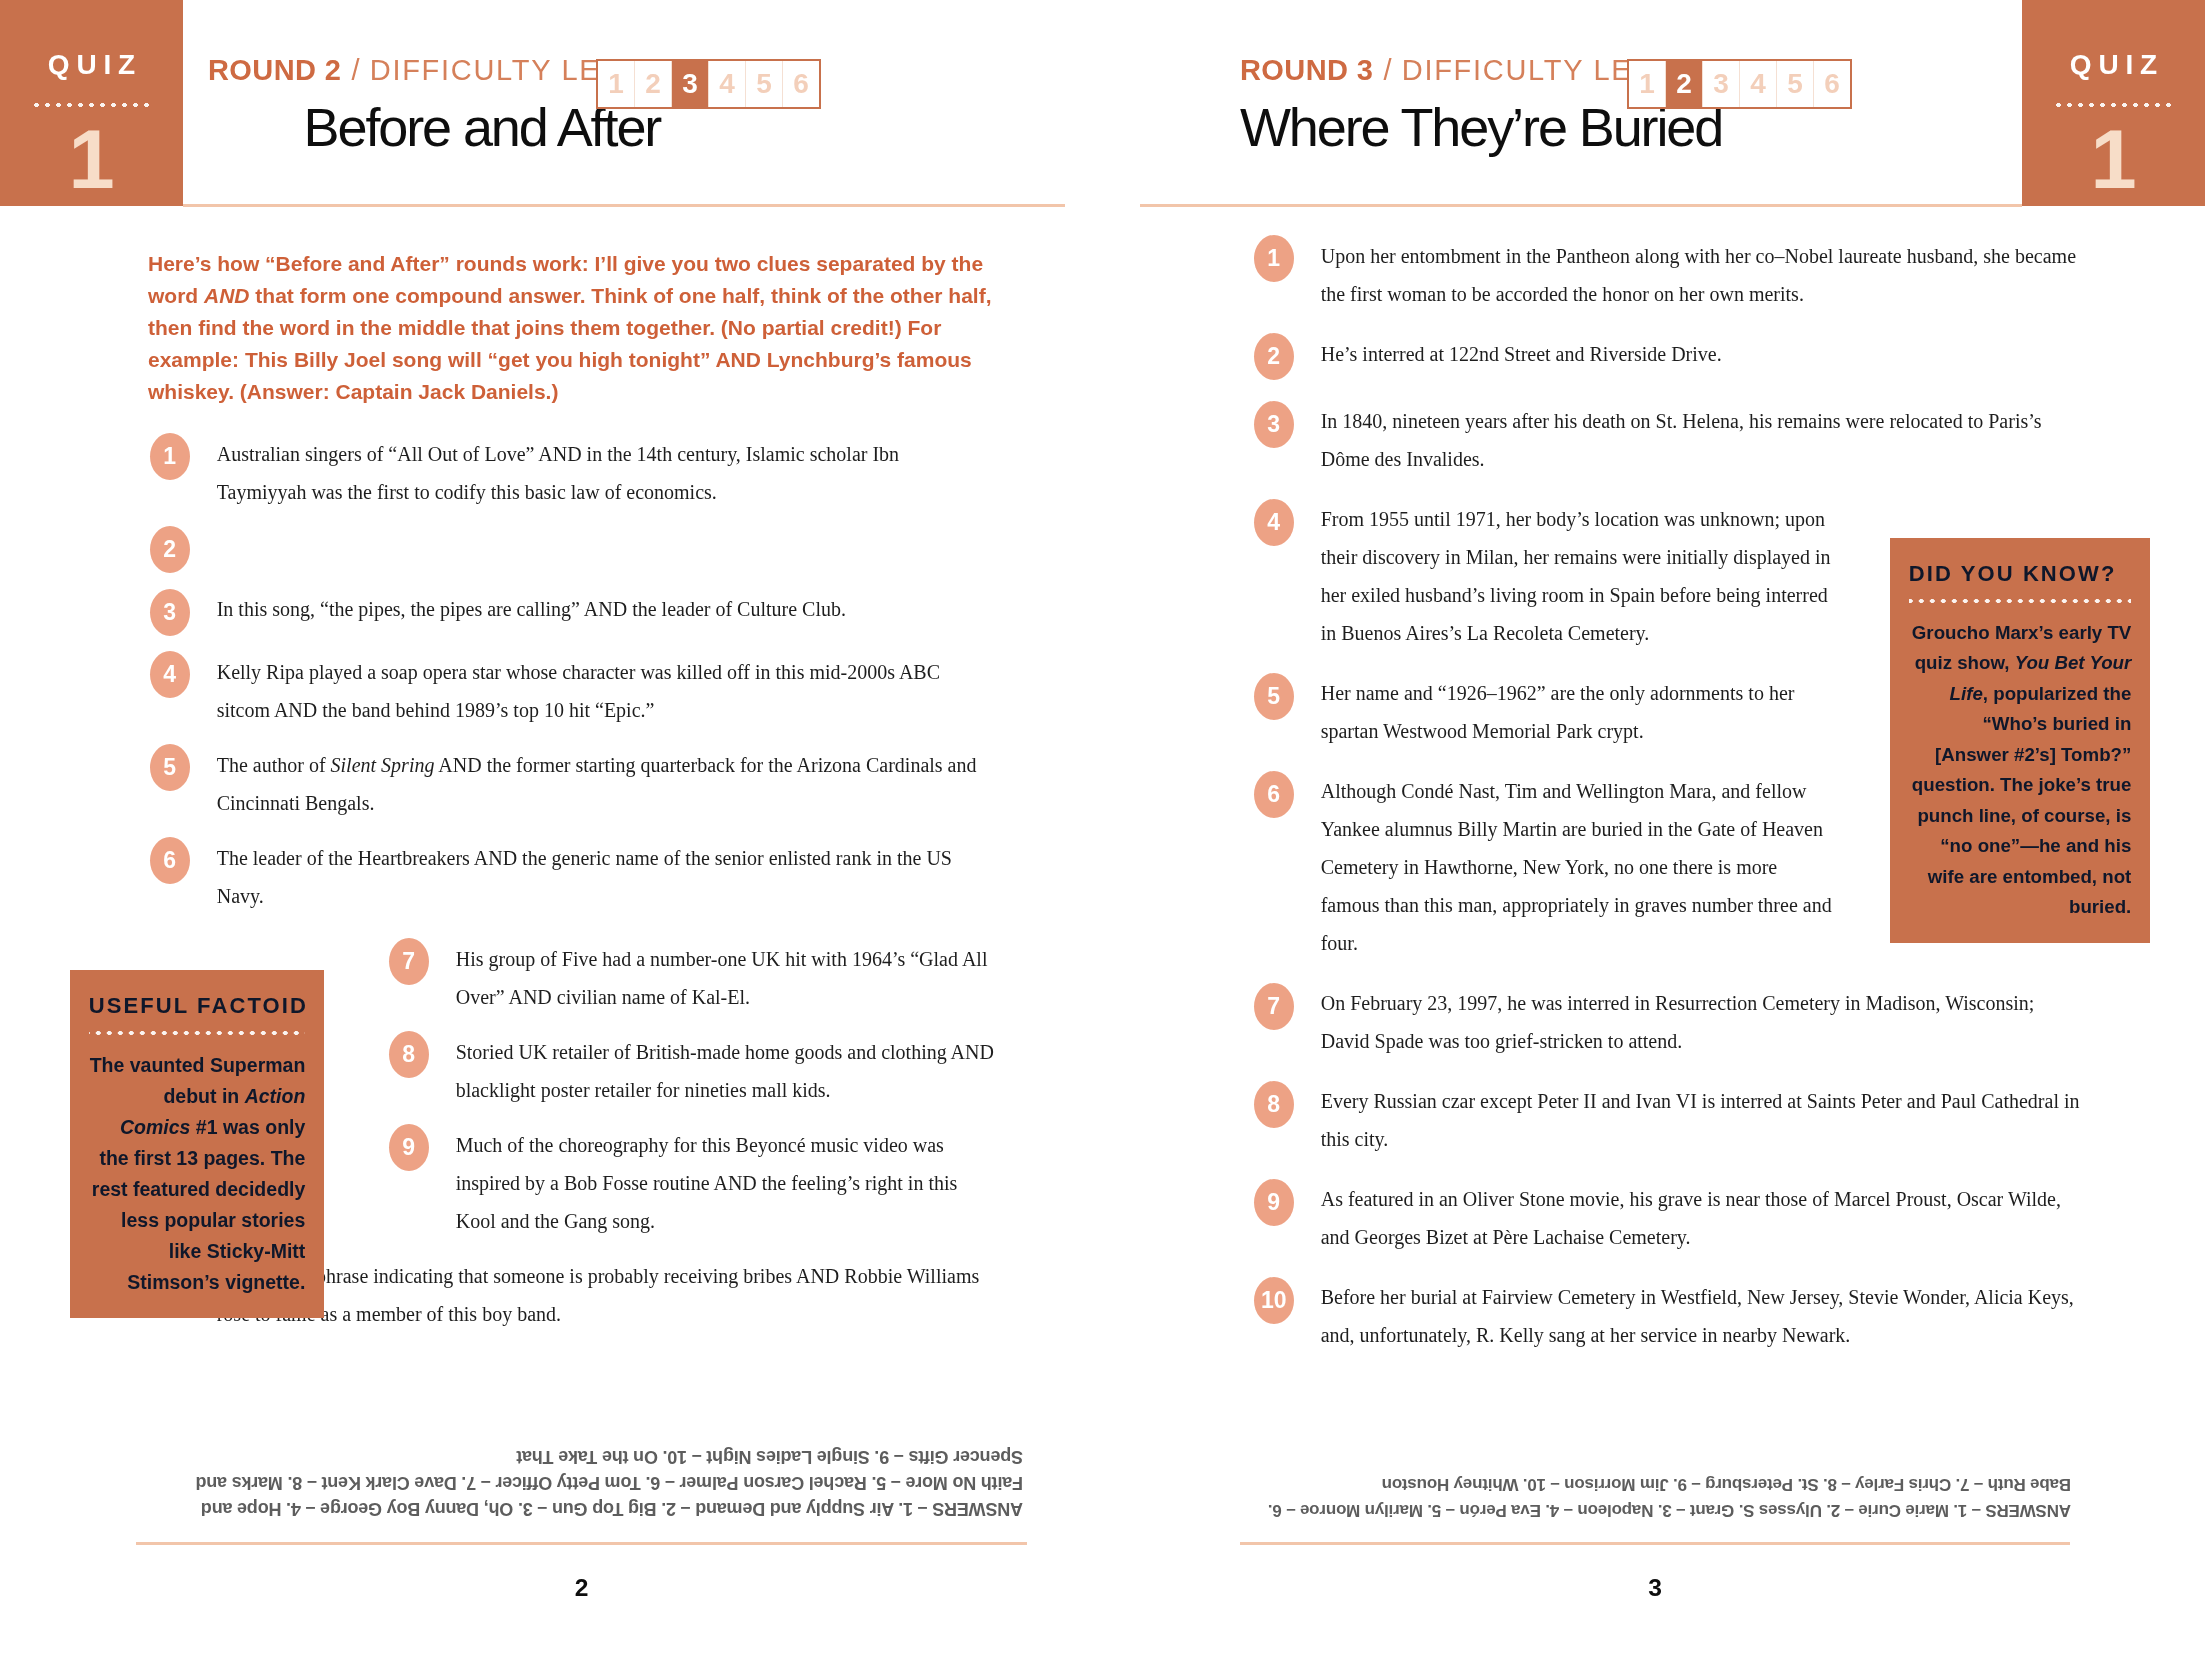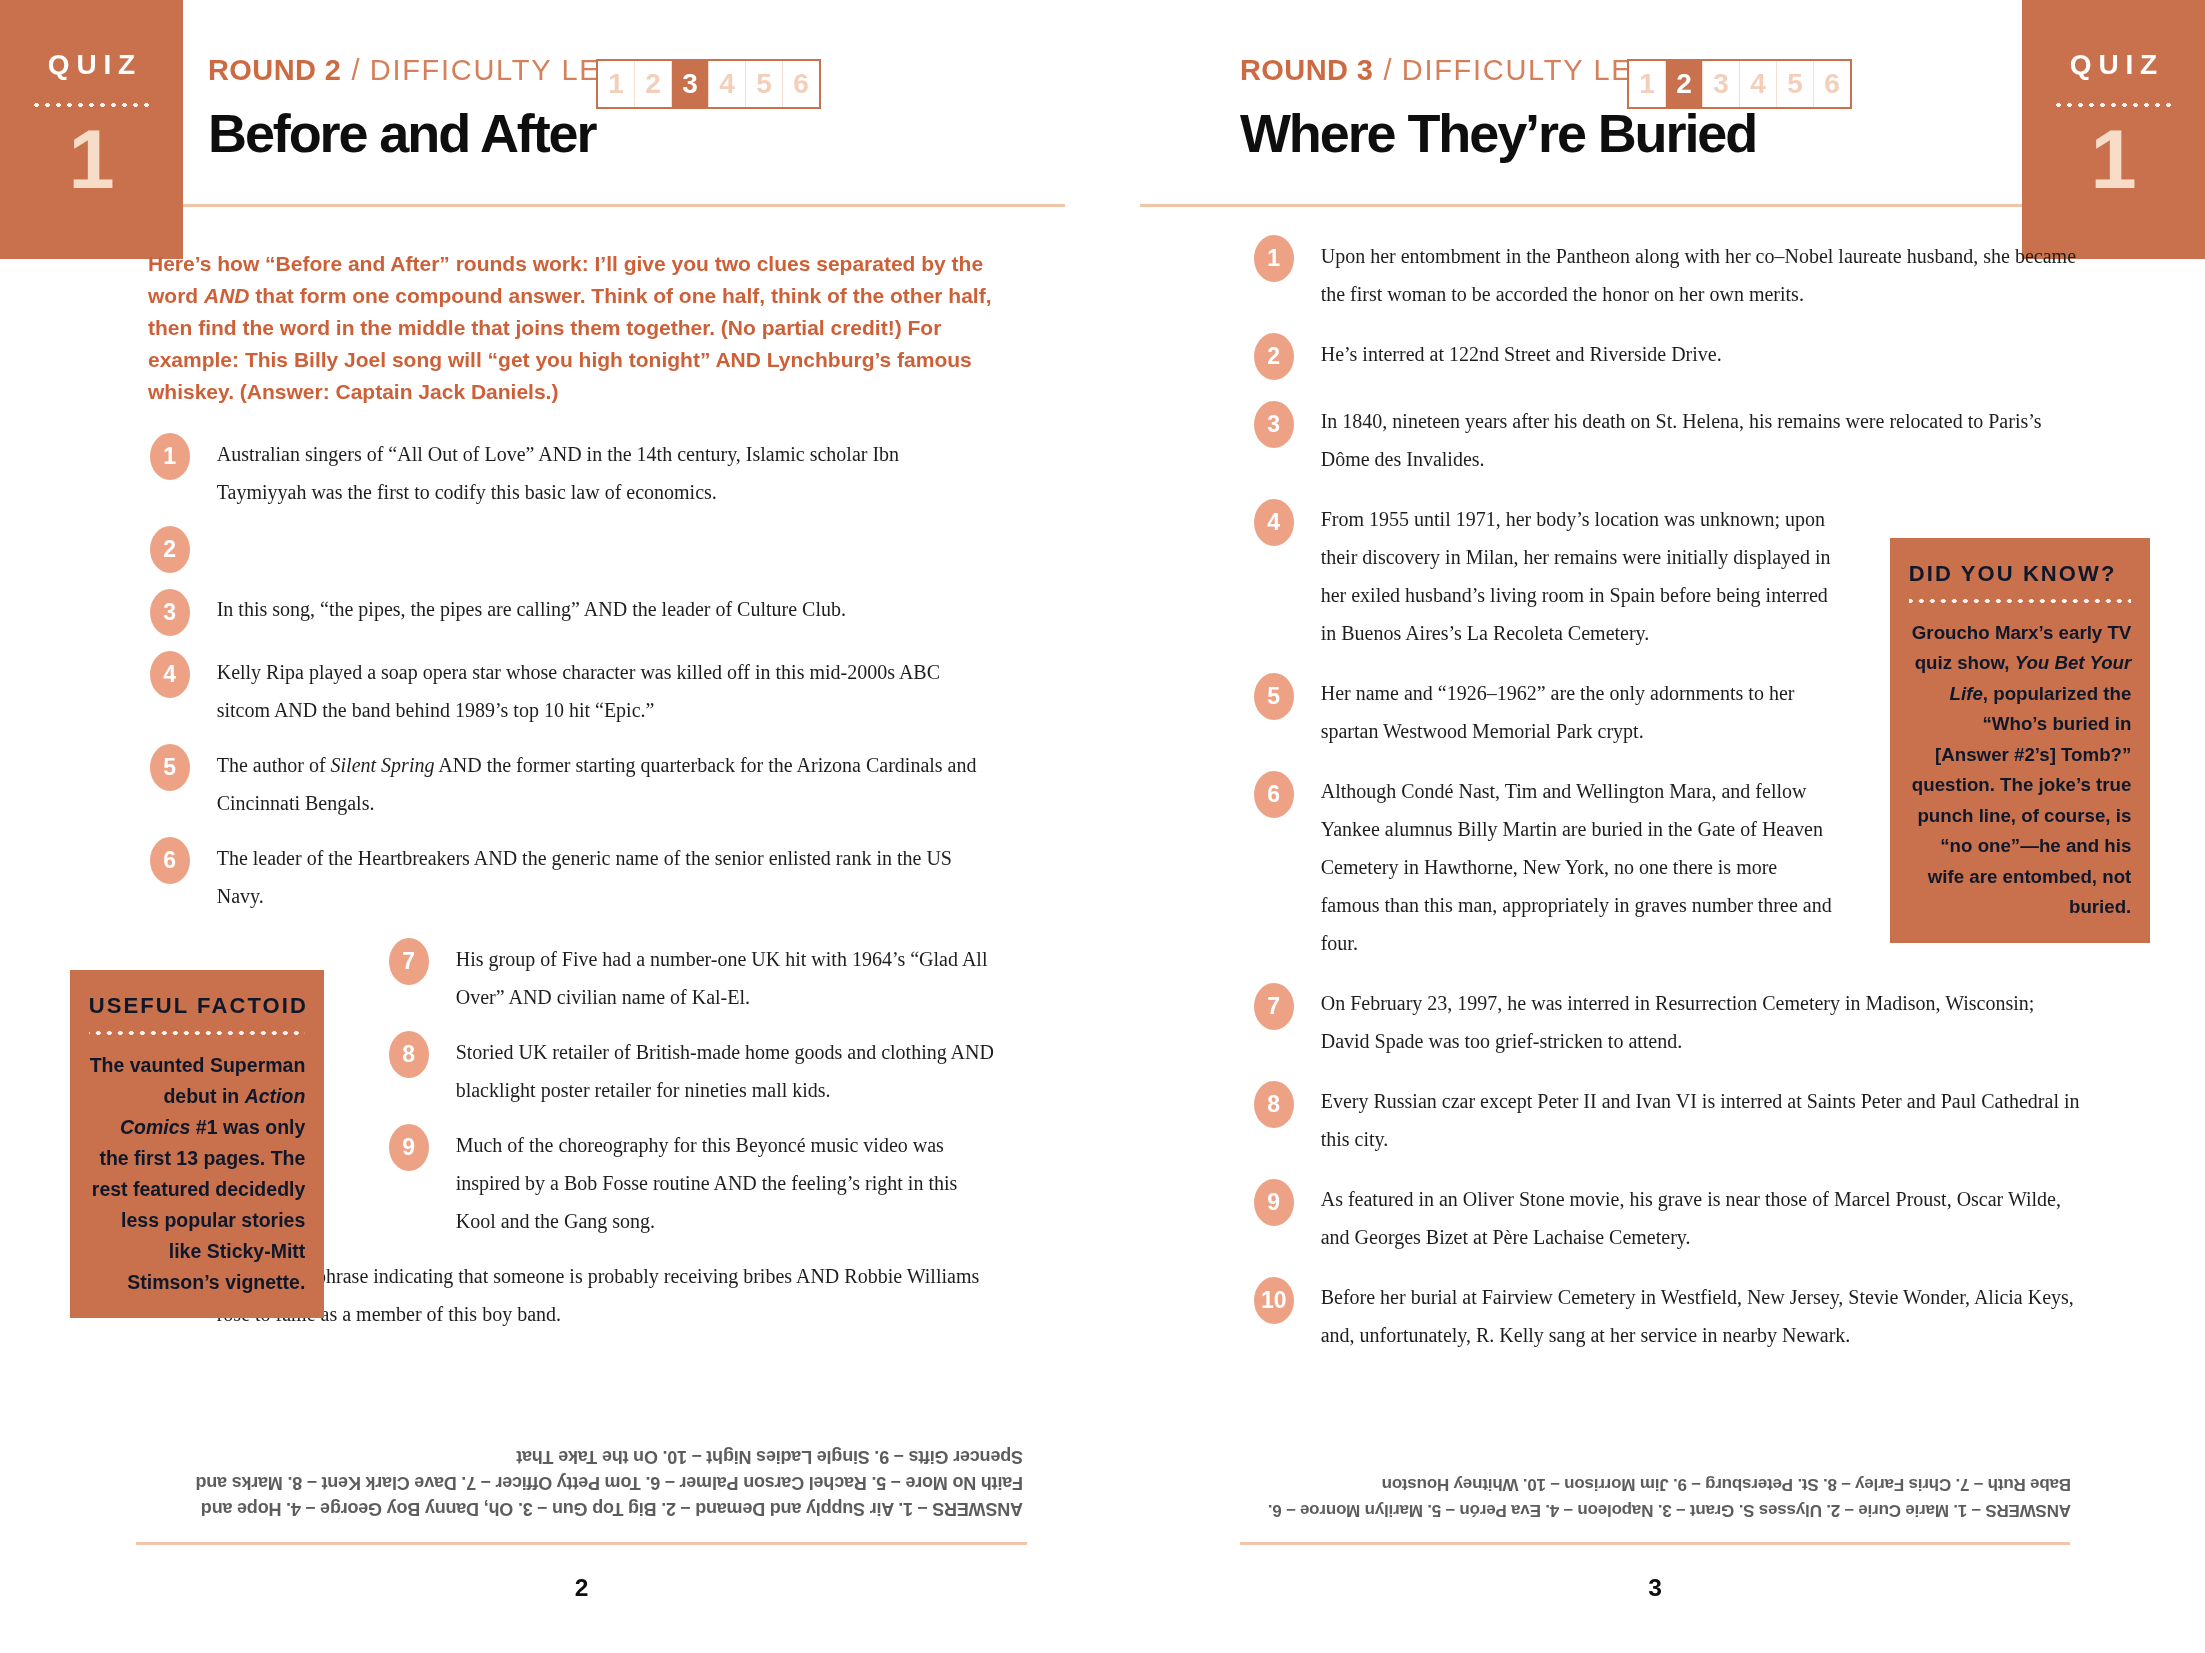--- a/index.html
+++ b/index.html
@@ -1,36 +1,36 @@
 <!DOCTYPE html>
 <html style="font-size:13.6px"><head>
 <meta charset="utf-8">
 <style>
   html,body{margin:0;padding:0;background:#ffffff;}
   #canvas{position:relative;width:2205px;height:1654px;background:#ffffff;overflow:hidden;
           font-family:"Liberation Sans",sans-serif;}
 
   
-  .tab{position:absolute;top:0;width:183px;height:259px;background:#C8714C;
+  .tab{position:absolute;top:0;width:183px;height:206px;background:#C8714C;
        display:flex;flex-direction:column;align-items:center;box-sizing:border-box;padding-top:51px;}
   .tab.left{left:0;} .tab.right{left:2022px;}
   .tab .qz{color:#ffffff;font-weight:700;font-size:28px;letter-spacing:6.8px;margin-left:6.8px;line-height:1;}
   .dots{height:6px;background-image:radial-gradient(circle,rgba(255,255,255,.92) 2.1px,rgba(0,0,0,0) 2.5px);
         background-size:11px 6px;background-repeat:repeat-x;background-position:center;}
   .tab .dots{width:127px;margin-top:23px;}
   .tab .num{font-weight:700;font-size:83px;line-height:1;color:#F7DDC8;margin-top:10.2px;}
 
   
   .page-header{position:absolute;top:56px;}
   .page-header.left{left:208px;} .page-header.right{left:1240px;}
   .round-row{font-size:29px;line-height:1;white-space:nowrap;}
   .round-row .round{color:#CE6A42;font-weight:700;letter-spacing:0.4px;}
   .round-row .slash{color:#D5805A;font-weight:400;margin:0 10.2px;}
   .round-row .dlabel{color:#D5805A;font-weight:400;letter-spacing:1.7px;}
-  .title{font-weight:700;font-size:54px;line-height:1;letter-spacing:-2.1px;color:#0e0e0e;margin-top:21px;}
+  .title{font-weight:400;font-size:54px;line-height:1;letter-spacing:-2.1px;color:#0e0e0e;margin-top:15px;text-align:right;}
 
   .meter{position:absolute;top:59px;display:flex;border:2.5px solid #C8714C;background:#fff;}
   .meter.left{left:596px;} .meter.right{left:1627px;}
   .cell{width:36px;height:46px;text-align:center;font-weight:700;font-size:28px;line-height:46px;
         color:#F3CFBA;border-left:1.7px solid #F5E0D3;}
   .cell:first-child{border-left:none;}
   .cell.active{background:#C8714C;color:#ffffff;}
 
   .rule{position:absolute;height:2.5px;background:#F2C5AA;}
   .rule.top.left{left:183px;top:204px;width:882px;}

